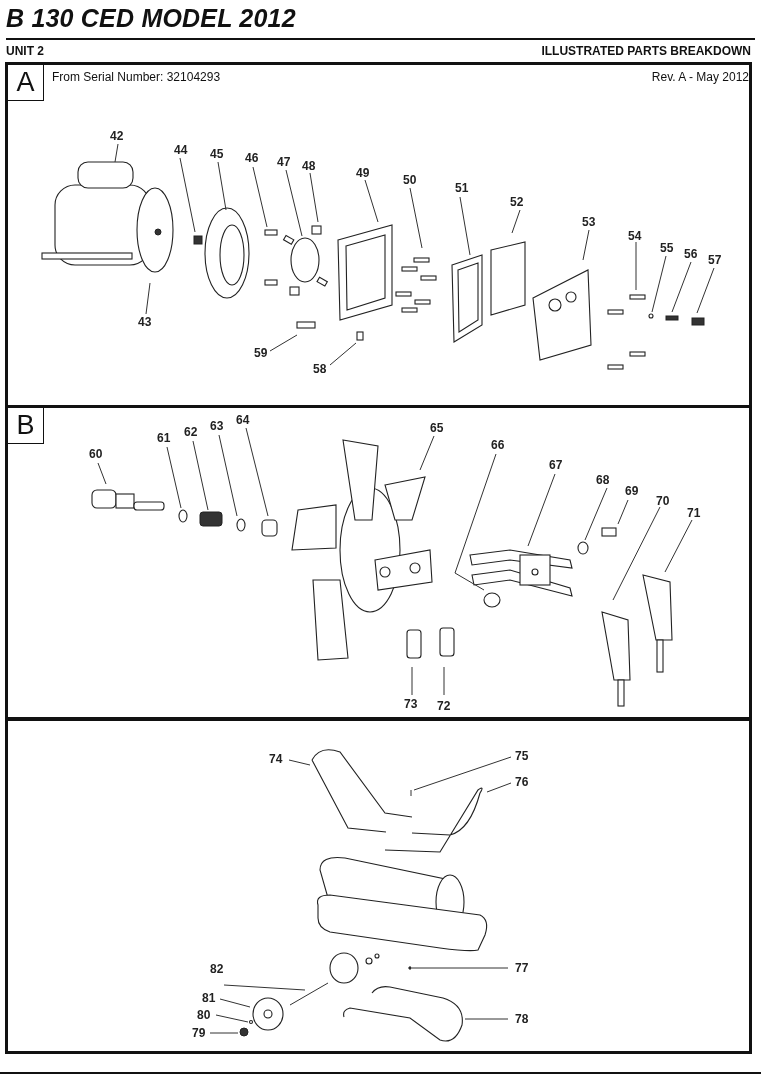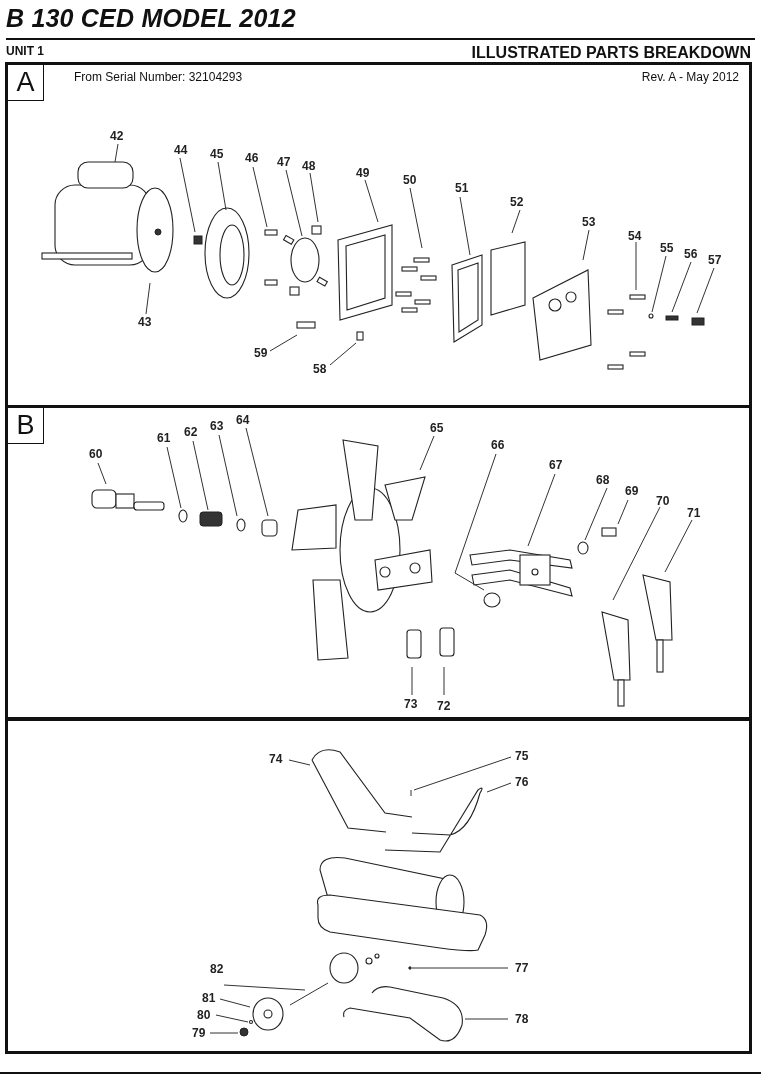--- a/index.html
+++ b/index.html
@@ -1,40 +1,40 @@
 <!DOCTYPE html>
 <html><head>
 <meta charset="utf-8">
 <style>
   html,body{margin:0;padding:0;background:#fff;}
   body{width:761px;height:1080px;position:relative;overflow:hidden;font-family:"Liberation Sans",sans-serif;color:#111;}
   .title{position:absolute;left:6px;top:4px;font-size:25px;font-weight:bold;font-style:italic;letter-spacing:0.2px;}
   .hrule{position:absolute;left:6px;right:6px;top:38px;height:2px;background:#111;}
   .unit{position:absolute;left:6px;top:44px;font-size:12px;font-weight:bold;}
-  .ipb{position:absolute;right:10px;top:44px;font-size:16px;font-weight:bold;}
+  .ipb{position:absolute;right:10px;top:44px;font-size:12px;font-weight:bold;}
   .frame{position:absolute;left:5px;width:747px;border:3px solid #111;box-sizing:border-box;}
   #secA{top:62px;height:346px;}
   #secB{top:408px;height:312px;border-top:0;}
   #secC{top:718px;height:336px;border-top:3px solid #111;}
   .sectag{position:absolute;left:0;top:0;width:36px;height:36px;border-right:1.5px solid #111;border-bottom:1.5px solid #111;font-size:27px;display:flex;align-items:center;justify-content:center;box-sizing:border-box;}
-  .serial{position:absolute;left:44px;top:5px;font-size:12px;margin-left:22px;}
-  .rev{position:absolute;right:10px;top:5px;font-size:12px;}
+  .serial{position:absolute;left:44px;top:5px;font-size:12px;}
+  .rev{position:absolute;right:0px;top:5px;font-size:12px;}
   .bottomrule{position:absolute;left:0;right:0;top:1072px;height:2px;background:#111;}
   svg{position:absolute;left:0;top:0;}
   .lbl{font-family:"Liberation Sans",sans-serif;font-size:12px;font-weight:bold;fill:#222;}
   .ln{stroke:#333;stroke-width:1;fill:none;}
   .pt{stroke:#222;stroke-width:1.1;fill:#fff;}
   .dk{fill:#333;stroke:#222;stroke-width:1;}
 </style>
 </head>
 <body>
 
 <div class="title">B 130 CED MODEL 2012</div>
 <div class="hrule"></div>
-<div class="unit">UNIT 1</div>
+<div class="unit">UNIT 2</div>
 <div class="ipb">ILLUSTRATED PARTS BREAKDOWN</div>
 
 <div class="frame" id="secA">
   <div class="sectag">A</div>
   <div class="serial">From Serial Number: 32104293</div>
   <div class="rev">Rev. A - May 2012</div>
 </div>
 <div class="frame" id="secB">
   <div class="sectag">B</div>
 </div>

